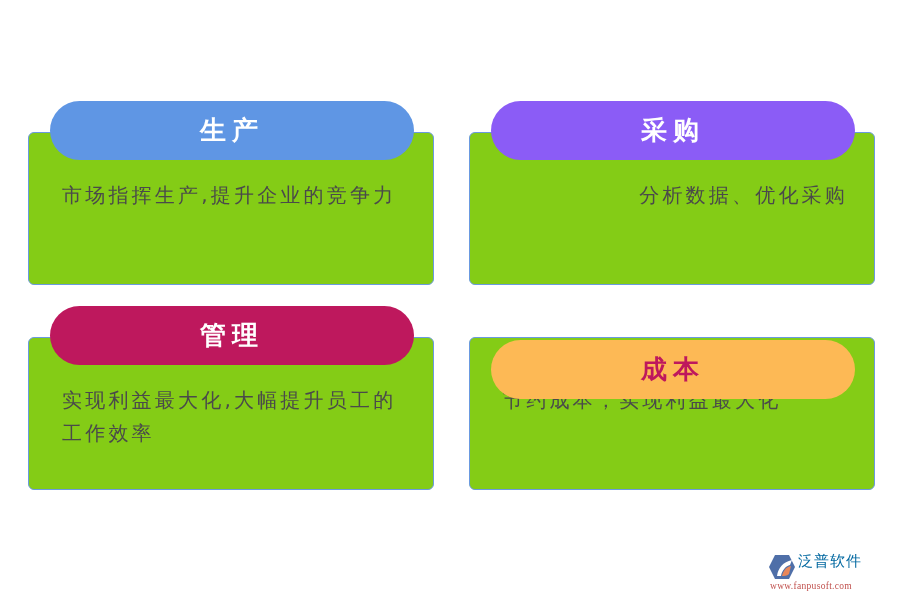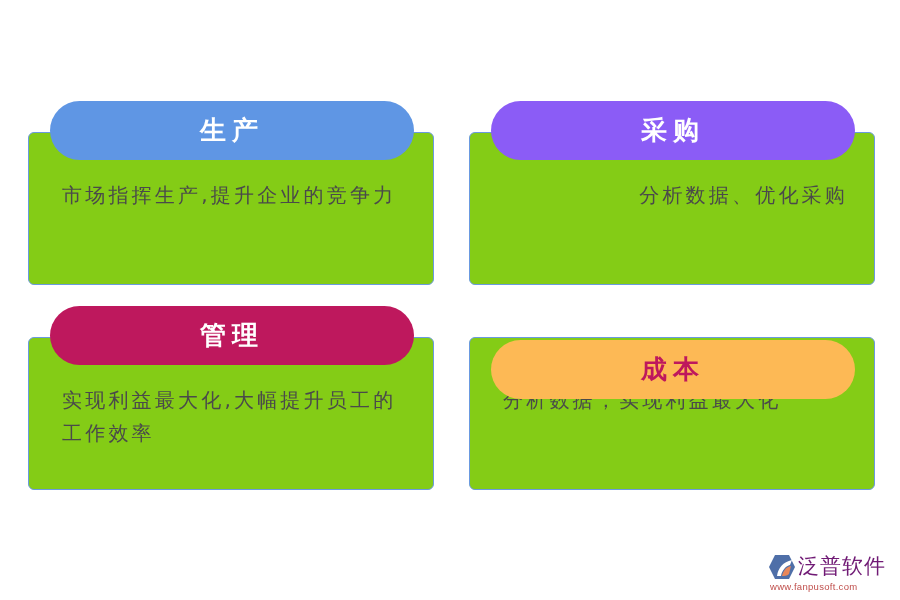--- a/index.html
+++ b/index.html
@@ -19,26 +19,26 @@
     }
     .desc {
       position: absolute; left: 33px; top: 46px; width: 345px;
       font-size: 20px; line-height: 33px; letter-spacing: 3.2px; color: #4a4a4a;
     }
     .logo {
       position: absolute; left: 768px; top: 552px; width: 128px; height: 40px;
     }
     .logo-icon { position: absolute; left: 0; top: 2px; width: 28px; height: 26px; }
     .logo-name {
-      position: absolute; left: 30px; top: 0; font-size: 21px; color: #701a75; letter-spacing: 1px;
+      position: absolute; left: 30px; top: 0; font-size: 15px; color: #0369a1; letter-spacing: 1px;
       font-family: "DejaVu Sans", sans-serif; white-space: nowrap;
     }
     .logo-url {
       position: absolute; left: 2px; top: 29px; font-size: 9.5px; color: #c0504d;
-      font-family: Liberation Sans, sans-serif; white-space: nowrap; letter-spacing: 0.3px;
+      font-family: Liberation Serif, serif; white-space: nowrap; letter-spacing: 0.3px;
     }
   </style>
 </head>
 <body>
 
 <div class="card" style="left:28px; top:132px;">
   <div class="desc">市场指挥生产,提升企业的竞争力</div>
 </div>
 <div class="pill" style="left:50px; top:101px; background:#5f96e4;">
   <span>生产</span>
@@ -52,21 +52,21 @@
 </div>
 
 <div class="card" style="left:28px; top:337px;">
   <div class="desc">实现利益最大化,大幅提升员工的工作效率</div>
 </div>
 <div class="pill" style="left:50px; top:306px; background:#be185d;">
   <span>管理</span>
 </div>
 
 <div class="card" style="left:469px; top:337px;">
-  <div class="desc">分析数据，实现利益最大化</div>
+  <div class="desc">节约成本，实现利益最大化</div>
 </div>
 <div class="pill" style="left:491px; top:306px; background:#fdb955; color:#be185d;margin-top:34px;">
   <span>成本</span>
 </div>
 
 <div class="logo">
   <svg class="logo-icon" viewBox="0 0 28 26">
     <polygon points="7,1 21,1 27,13 21,25 7,25 1,13" fill="#4f6fa8"></polygon>
     <path d="M9,22 C10,14 15,8 24,6 L22,11 C18,12 14,16 13,22 Z" fill="#ffffff"></path>
     <path d="M14,22 C15,17 18,13 23,12 L21,20 C19,22 16,22 14,22 Z" fill="#e9875a"></path>

